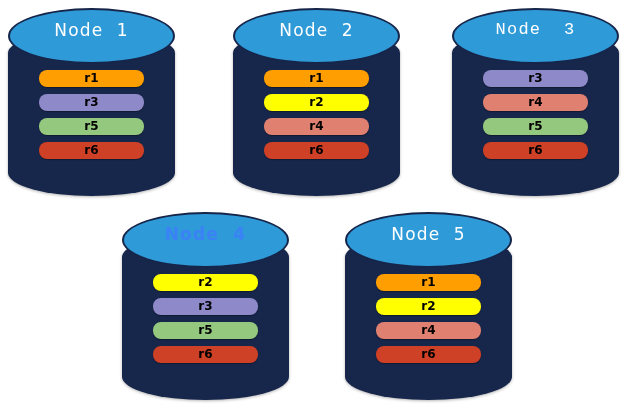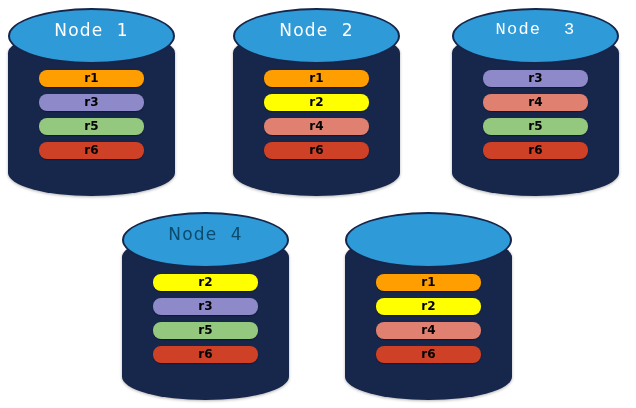--- a/index.html
+++ b/index.html
@@ -121,31 +121,32 @@
       <div class="replicas">
         <div class="replica" style="background: rgb(142, 137, 200); color: rgb(0, 0, 0);">r3</div>
         <div class="replica" style="background: rgb(224, 128, 112); color: rgb(0, 0, 0);">r4</div>
         <div class="replica" style="background: rgb(147, 200, 126); color: rgb(0, 0, 0);">r5</div>
         <div class="replica" style="background: rgb(206, 65, 38); color: rgb(0, 0, 0);">r6</div>
       </div>
     </div>
     <div class="node" style="left: 122px; top: 212px;">
       <div class="cyl-body" style="background: rgb(23, 38, 75);"></div>
       <div class="cyl-top" style="background: rgb(47, 154, 216);"></div>
-      <div class="node-label" style="color: #0c4a6e;">Node  4</div>
+      <div class="node-label" style="color: #3b82f6; font-weight: bold;">Node  4</div>
       <div class="replicas">
         <div class="replica" style="background: rgb(255, 255, 0); color: rgb(0, 0, 0);">r2</div>
         <div class="replica" style="background: rgb(142, 137, 200); color: rgb(0, 0, 0);">r3</div>
         <div class="replica" style="background: rgb(147, 200, 126); color: rgb(0, 0, 0);">r5</div>
         <div class="replica" style="background: rgb(206, 65, 38); color: rgb(0, 0, 0);">r6</div>
       </div>
     </div>
     <div class="node" style="left: 345px; top: 212px;">
       <div class="cyl-body" style="background: rgb(23, 38, 75);"></div>
       <div class="cyl-top" style="background: rgb(47, 154, 216);"></div>
+      <div class="node-label" style="color: rgb(255, 255, 255);">Node  5</div>
       <div class="replicas">
         <div class="replica" style="background: rgb(255, 158, 0); color: rgb(0, 0, 0);">r1</div>
         <div class="replica" style="background: rgb(255, 255, 0); color: rgb(0, 0, 0);">r2</div>
         <div class="replica" style="background: rgb(224, 128, 112); color: rgb(0, 0, 0);">r4</div>
         <div class="replica" style="background: rgb(206, 65, 38); color: rgb(0, 0, 0);">r6</div>
       </div>
     </div>
   </div>
 
 </body></html>

